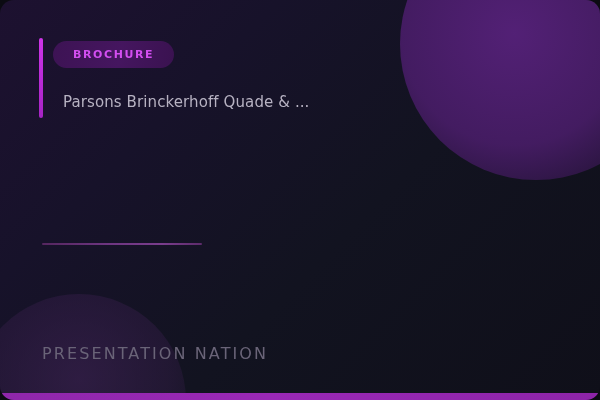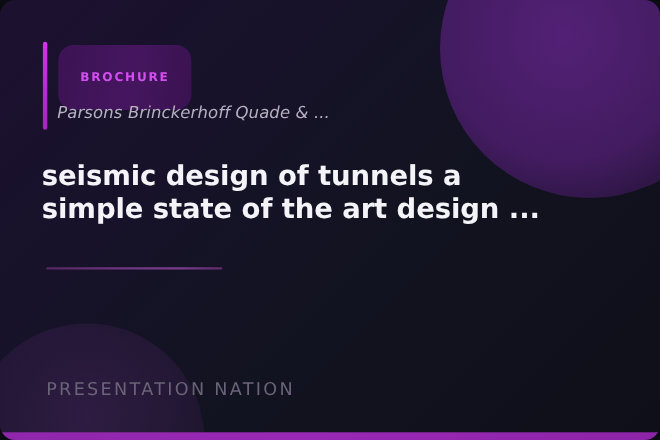--- a/index.html
+++ b/index.html
@@ -70,46 +70,45 @@
     height: 80px;
     border-radius: 2px;
     background: linear-gradient(180deg, #cf35e8 0%, #bb2bd8 50%, #a624c4 100%);
   }
 
   #badge {
     position: absolute;
     left: 53px;
     top: 41px;
     height: 27px;
-    padding: 16px 20px;
+    padding: 0 20px;
     display: flex;
     align-items: center;
     border-radius: 14px;
     background: linear-gradient(100deg, #3d1354 0%, #45165f 55%, #3a1250 100%);
     color: #d34ef0;
     font-size: 11px;
     font-weight: bold;
     letter-spacing: 1.6px;
     line-height: 1;
     white-space: nowrap;
   }
 
   #subtitle {
     position: absolute;
-    left: 52px;
+    left: 63px;
     top: 92px;
     width: 430px;
     color: #b7b2c2;
     font-size: 15px;
     font-weight: normal;
     line-height: 20px;
     letter-spacing: 0.1px;
     white-space: nowrap;
     overflow: hidden;
-    font-style: italic;
   }
 
   #title {
     position: absolute;
     left: 38px;
     top: 145px;
     width: 470px;
     color: #f4f3f7;
     font-size: 25px;
     font-weight: bold;
@@ -163,24 +162,20 @@
   <div id="content">
 
     <div id="accent-bar"></div>
 
     <div id="badge">
       <span>BROCHURE</span>
     </div>
 
     <div id="subtitle">Parsons Brinckerhoff Quade &amp; ...</div>
 
-    <div id="title">
-      <span class="title-line">seismic design of tunnels a</span>
-      <span class="title-line">simple state of the art design ...</span>
-    </div>
 
     <div id="divider"></div>
 
     <div id="footer-brand">PRESENTATION NATION</div>
 
   </div>
 
   <div id="bottom-bar"></div>
 
 </div>

